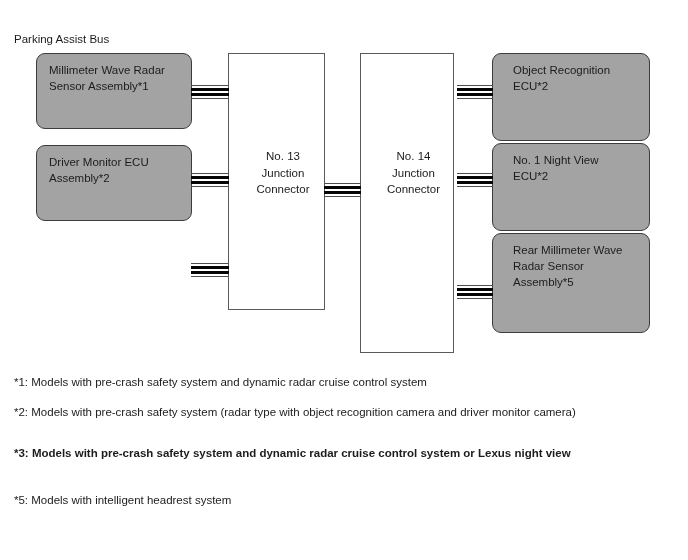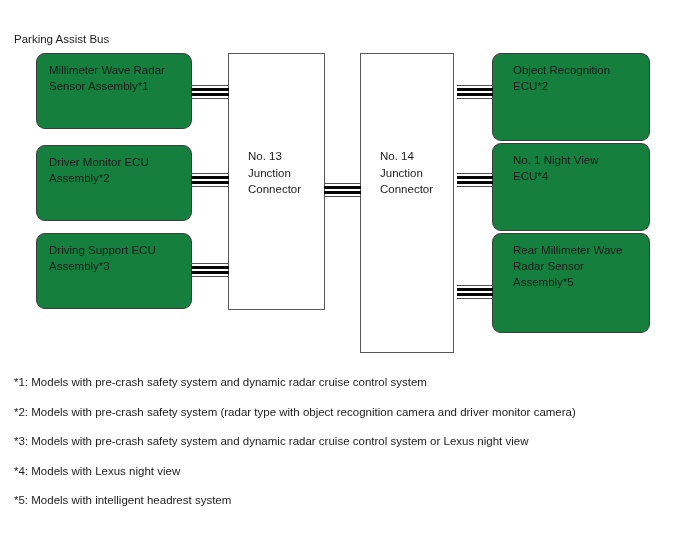--- a/index.html
+++ b/index.html
@@ -22,21 +22,21 @@
     font-size: 11.5px;
     color: #1c1c1c;
     white-space: nowrap;
     margin-top: 27px;
   }
   .node {
     position: absolute;
     box-sizing: border-box;
     border: 1px solid #3c3c3c;
     border-radius: 9px;
-    background: #15803d;
+    background: #a3a3a3;
     font-size: 11.5px;
     line-height: 16px;
     color: #1c1c1c;
   }
   .node .label {
     display: block;
     white-space: pre-line;
   }
   .left-node { left: 36px; width: 156px; height: 76px; padding: 8px 8px 0 12px; }
   .ln-1 { top: 53px; }
@@ -51,21 +51,21 @@
     box-sizing: border-box;
     border: 1px solid #5a5a5a;
     background: #ffffff;
     font-size: 11.5px;
     line-height: 16.5px;
     color: #1c1c1c;
     padding: 94px 6px 0 19px;
   }
   .j-13 { left: 228px; top: 53px; width: 97px; height: 257px; }
   .j-14 { left: 360px; top: 53px; width: 94px; height: 300px; }
-  .junction .label { display: block; white-space: pre-line; }
+  .junction .label { display: block; white-space: pre-line; text-align: center; }
   .bus {
     position: absolute;
     height: 14px;
     display: flex;
     flex-direction: column;
     justify-content: space-between;
   }
   .bus .thin  { height: 1px; background: #4f4f4f; }
   .bus .thick { height: 3px; background: #050505; }
   .bus-l1 { left: 191px; top: 85px;  width: 38px; }
@@ -77,62 +77,58 @@
   .bus-r3 { left: 457px; top: 285px; width: 36px; }
   .footnote {
     position: absolute;
     left: 14px;
     font-size: 11.5px;
     color: #1c1c1c;
     white-space: nowrap;
   }
   .fn-1 { top: 376px; }
   .fn-2 { top: 406px; }
-  .fn-3 { top: 435px; }
+  .fn-3 { top: 447px; font-weight: bold; }
   .fn-4 { top: 465px; }
   .fn-5 { top: 494px; }
 </style>
 </head>
 <body>
 
 <div class="page">
 
   <div class="title">Parking Assist Bus</div>
 
   <div class="node left-node ln-1">
     <span class="label">Millimeter Wave Radar
 Sensor Assembly*1</span>
   </div>
   <div class="node left-node ln-2">
     <span class="label">Driver Monitor ECU
 Assembly*2</span>
-  </div>
-  <div class="node left-node ln-3">
-    <span class="label">Driving Support ECU
-Assembly*3</span>
   </div>
 
   <div class="junction j-13">
     <span class="label">No. 13
 Junction
 Connector</span>
   </div>
   <div class="junction j-14">
     <span class="label">No. 14
 Junction
 Connector</span>
   </div>
 
   <div class="node right-node rn-1">
     <span class="label">Object Recognition
 ECU*2</span>
   </div>
   <div class="node right-node rn-2">
     <span class="label">No. 1 Night View
-ECU*4</span>
+ECU*2</span>
   </div>
   <div class="node right-node rn-3">
     <span class="label">Rear Millimeter Wave
 Radar Sensor
 Assembly*5</span>
   </div>
 
   <div class="bus bus-l1">
     <div class="thin"></div>
       <div class="thick"></div>
@@ -172,16 +168,15 @@
   <div class="bus bus-r3">
     <div class="thin"></div>
       <div class="thick"></div>
       <div class="thick"></div>
       <div class="thin"></div>
   </div>
 
   <div class="footnote fn-1">*1: Models with pre-crash safety system and dynamic radar cruise control system</div>
   <div class="footnote fn-2">*2: Models with pre-crash safety system (radar type with object recognition camera and driver monitor camera)</div>
   <div class="footnote fn-3">*3: Models with pre-crash safety system and dynamic radar cruise control system or Lexus night view</div>
-  <div class="footnote fn-4">*4: Models with Lexus night view</div>
   <div class="footnote fn-5">*5: Models with intelligent headrest system</div>
 
 </div>
 
 </body></html>

